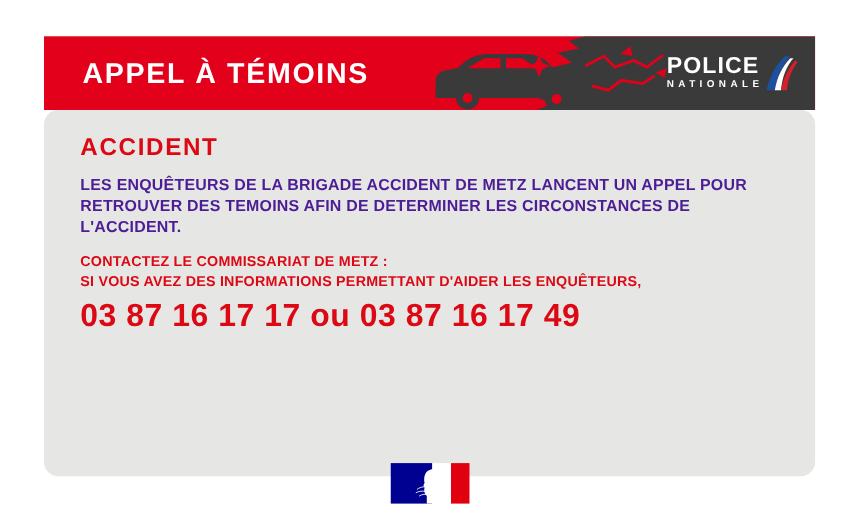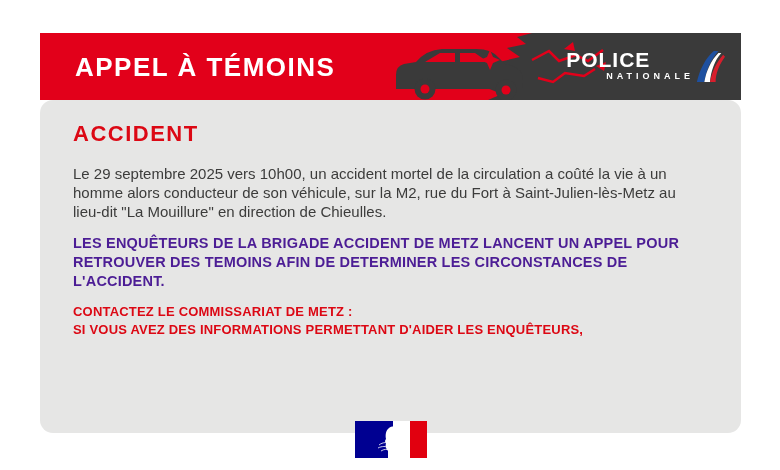--- a/index.html
+++ b/index.html
@@ -30,21 +30,21 @@
     position: absolute; right: 16px; top: 50%; transform: translateY(-50%);
     display: flex; align-items: flex-start; gap: 1px; z-index: 2;
   }
   .police-words { text-align: left; }
   .police-name {
     color: #ffffff; font-size: 21px; font-weight: 800;
     letter-spacing: 1px; line-height: 20px;
   }
   .police-subname {
     color: #ffffff; font-size: 9px; font-weight: 600;
-    letter-spacing: 4px; line-height: 11px; margin-top: 1px; margin-left: 40px;
+    letter-spacing: 4px; line-height: 11px; margin-top: 1px;
   }
   
   .panel {
     width: 701px; height: 333px; background: #E6E6E5;
     padding: 21px 40px 0 33px;
     border-radius: 13px;
   }
   .panel h2 {
     color: #DC0814; font-size: 22px; font-weight: 800;
     letter-spacing: 1.5px;
@@ -119,29 +119,29 @@
         <path fill="#1E50A0" d="M2,34 C5,21 11,9 20,1 L25,1 C17,10 12,21 10,34 Z"></path>
         <path fill="#ffffff" d="M10,34 C12,22 17,11 25,3 L28,3 C21,11 17,22 16,34 Z"></path>
         <path fill="#D81E2C" d="M16,34 C18,23 23,13 30,5 L32,7 C26,15 22,25 22,34 Z"></path>
       </svg>
     </div>
   </header>
 
   <main class="panel">
     <h2>ACCIDENT</h2>
 
-    <p class="intro">Le 29 septembre 2025 vers 10h00, un accident mortel de la circulation a coûté la vie à un homme alors conducteur de son véhicule, sur la M2, rue du Fort à Saint-Julien-lès-Metz au lieu-dit "La Mouillure" en direction de Chieulles.</p>
 
     <p class="appeal">LES ENQUÊTEURS DE LA BRIGADE ACCIDENT DE METZ LANCENT UN APPEL POUR RETROUVER DES TEMOINS AFIN DE DETERMINER LES CIRCONSTANCES DE L'ACCIDENT.</p>
 
     <p class="contact">
       <span>CONTACTEZ LE COMMISSARIAT DE METZ :</span>
       <span>SI VOUS AVEZ DES INFORMATIONS PERMETTANT D'AIDER LES ENQUÊTEURS,</span>
     </p>
 
+    <div class="phones">03 87 16 17 17 ou 03 87 16 17 49</div>
   </main>
 
   <svg class="marianne" viewBox="0 0 72 37">
     <rect x="0" y="0" width="38" height="37" fill="#000091"></rect>
     <rect x="38" y="0" width="17" height="37" fill="#ffffff"></rect>
     <rect x="55" y="0" width="17" height="37" fill="#E1000F"></rect>
 
     <path fill="none" stroke="#ffffff" stroke-width="0.8" d="M24,24 C28,21 32,21 35,23 M23,27 C27,25 31,25 34,27 M26,30 C29,28 32,28 34,29"></path>
 
     <path fill="#ffffff" d="M33,37 L33,30 C31,28 30,25 31,22 C29.5,21 30,19 31,18

